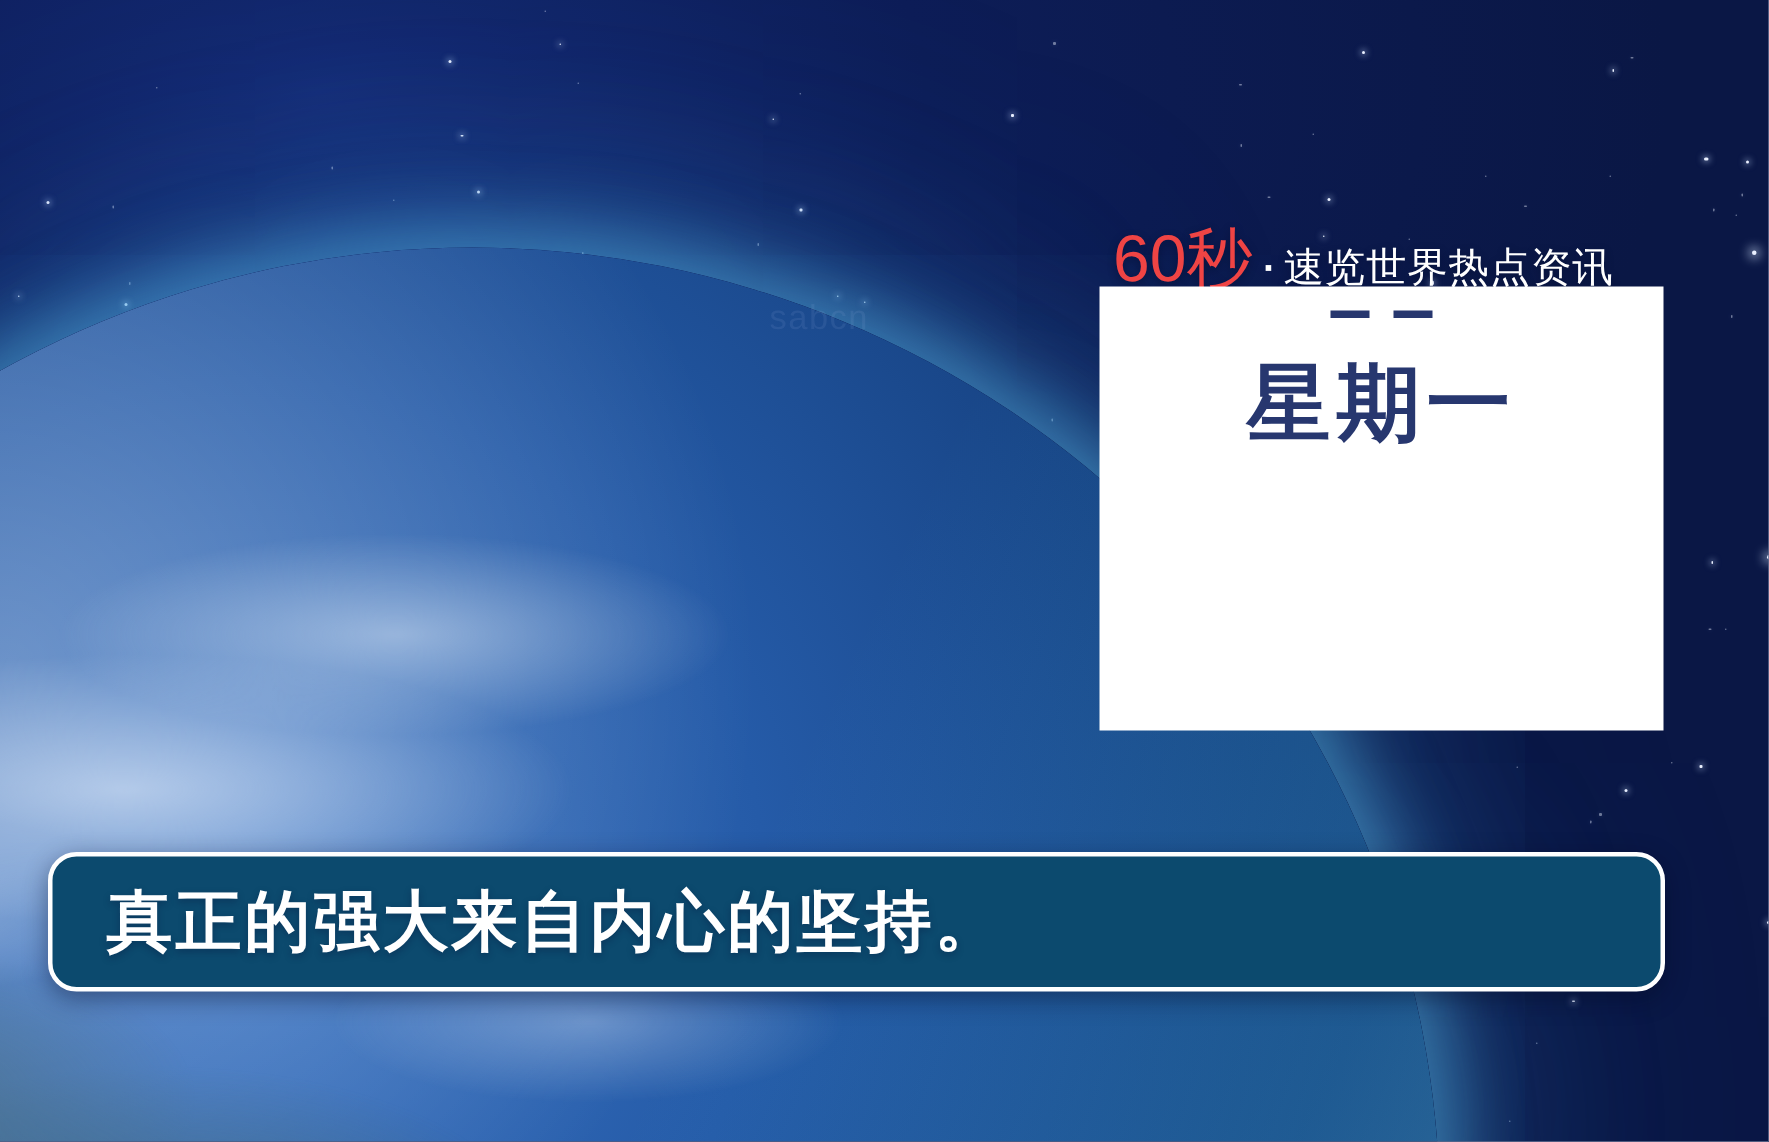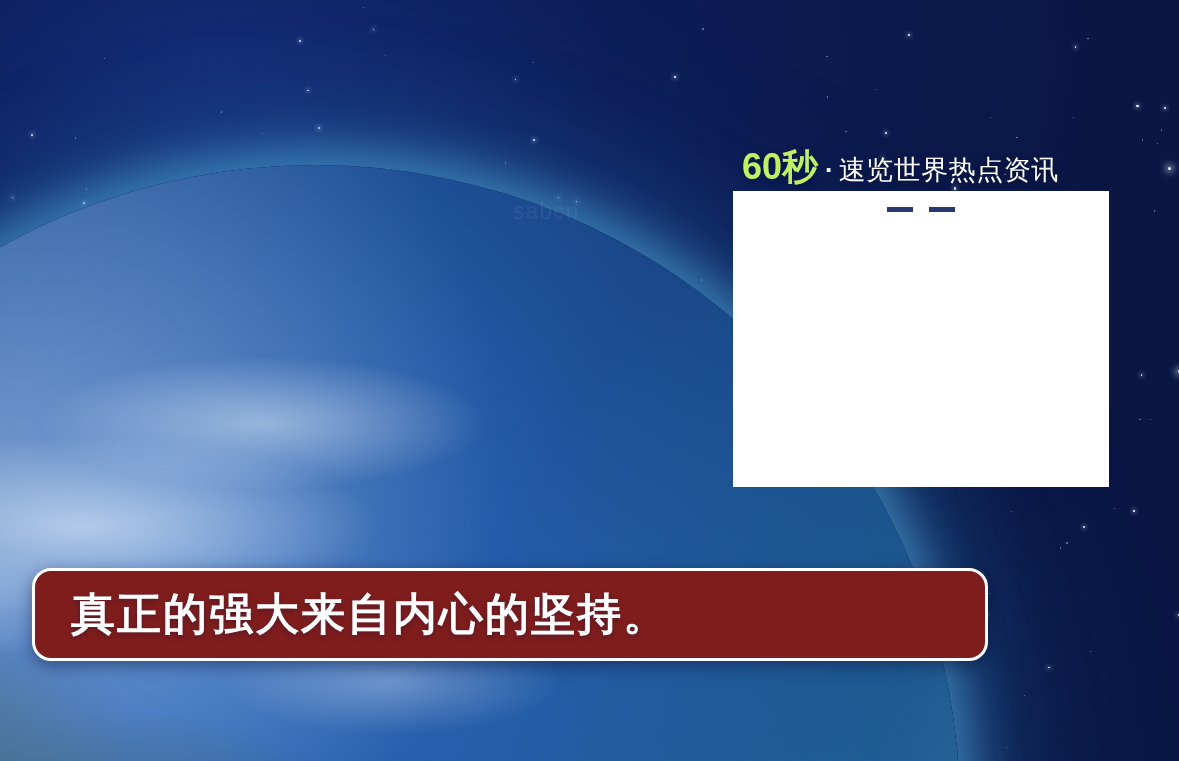--- a/index.html
+++ b/index.html
@@ -154,23 +154,23 @@
 
   
   .tagline{
     position:absolute;
     left:742px; top:143px;
     display:flex;
     align-items:baseline;
     white-space:nowrap;
   }
   .tagline .num{
-    font-size:36px;
-    font-weight:700;
-    color:#bef264;
+    font-size:44px;
+    font-weight:400;
+    color:#ef4444;
     letter-spacing:0px;
     text-shadow:0 2px 6px rgba(4,12,40,.45);
   }
   .tagline .dot{
     font-size:26px;
     font-weight:700;
     color:#ffffff;
     margin:0 5px 0 7px;
   }
   .tagline .txt{
@@ -218,22 +218,22 @@
     font-size:62px;
     font-weight:700;
     letter-spacing:6px;
     white-space:nowrap;
   }
 
   
   .quote-banner{
     position:absolute;
     left:32px; top:568px;
-    width:956px; height:93px;
-    background:#7f1d1d;
+    width:1078px; height:93px;
+    background:#0c4a6e;
     border:3px solid #ffffff;
     border-radius:19px;
     display:flex;
     align-items:center;
     padding-left:36px;
     box-shadow:0 5px 16px rgba(4,10,36,.42);
     font-family:Liberation Serif, serif;
   }
   .quote-banner .qtext{
     font-size:44px;
@@ -375,19 +375,20 @@
     <span class="num">60秒</span>
     <span class="dot">·</span>
     <span class="txt">速览世界热点资讯</span>
   </div>
 
   <div class="card">
     <div class="issue">
       <span class="dash"></span>
       <span class="dash"></span>
     </div>
+    <div class="weekday">星期一</div>
   </div>
 
   <div class="quote-banner">
     <span class="qtext">真正的强大来自内心的坚持。</span>
   </div>
 
 </div>
 
 </body></html>

